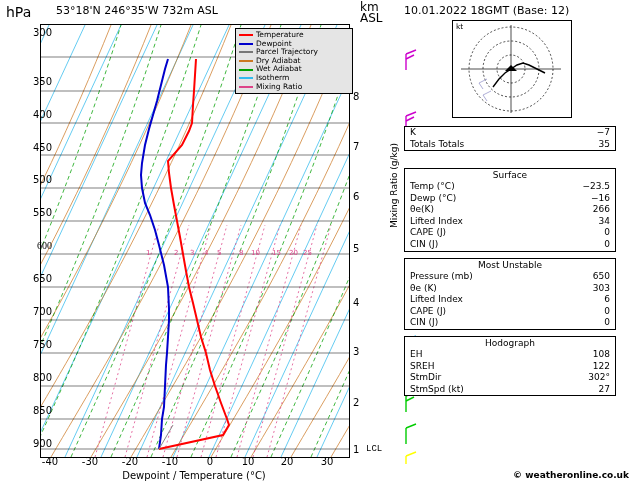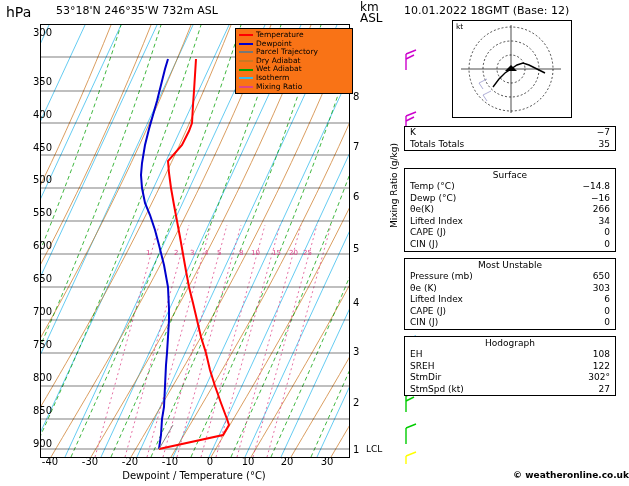--- a/index.html
+++ b/index.html
@@ -12,24 +12,24 @@
   .km-label{position:absolute;left:360px;top:2px;font-size:12px;color:#000;text-align:left;line-height:11px;}
   .plotbox{position:absolute;left:40px;top:24px;width:308px;height:432px;border:1px solid #000;background:#fff;overflow:hidden;}
   .plotbox svg{position:absolute;left:0;top:0;}
   .ylabels{position:absolute;left:0;top:24px;width:38px;height:432px;margin-left:16px;}
   .ylabels span{position:absolute;right:2px;font-size:10px;color:#000;transform:translateY(-50%);}
   .xlabels{position:absolute;left:40px;top:456px;width:308px;height:14px;}
   .xlabels span{position:absolute;font-size:10px;color:#000;transform:translateX(-50%);}
   .xtitle{position:absolute;left:40px;top:470px;width:308px;text-align:center;font-size:10px;color:#000;}
   .kmlabels{position:absolute;left:349px;top:24px;width:22px;height:432px;}
   .kmlabels span{position:absolute;left:4px;font-size:10px;color:#000;transform:translateY(-50%);}
-  .lcl{position:absolute;left:366px;top:444px;font-size:9px;color:#000;}
+  .lcl{position:absolute;left:366px;top:444px;font-size:9px;color:#000;font-family:Liberation Mono, monospace;}
   .mixtitle{position:absolute;left:389px;top:228px;font-size:9px;color:#000;
     transform:rotate(-90deg);transform-origin:left top;white-space:nowrap;}
-  .legend{position:absolute;left:235px;top:28px;width:110px;border:1px solid #000;background:#f97316;padding:2px 3px;font-size:7.5px;line-height:8.6px;}
+  .legend{position:absolute;left:235px;top:28px;width:110px;border:1px solid #000;background:#e5e5e5;padding:2px 3px;font-size:7.5px;line-height:8.6px;}
   .legend .row{display:flex;align-items:center;height:8.6px;}
   .legend .sw{width:14px;height:2px;margin-right:3px;flex:none;}
   
   #right{position:absolute;left:400px;top:0;width:229px;height:486px;}
   .rtitle{position:absolute;left:4px;top:4px;font-size:11px;color:#000;}
   .hodo{position:absolute;left:52px;top:20px;width:118px;height:96px;border:1px solid #000;background:#fff;}
   .hodo .kt{position:absolute;left:3px;top:1px;font-size:7.5px;color:#000;}
   .tbl{position:absolute;border:1px solid #000;background:#fff;font-size:9px;color:#000;}
   .tbl .hdr{text-align:center;padding:1px 0;}
   .tbl .r{display:flex;justify-content:space-between;padding:0 5px;line-height:11.6px;}
@@ -159,21 +159,21 @@
       </svg>
     </div>
 
     <div class="ylabels">
       <span style="top:8px;">300</span>
       <span style="top:57px;">350</span>
       <span style="top:90px;">400</span>
       <span style="top:123px;">450</span>
       <span style="top:155px;">500</span>
       <span style="top:188px;">550</span>
-      <span style="top:221px;">600</span>
+      <span style="top:221px;font-family:Liberation Serif, serif;">600</span>
       <span style="top:254px;">650</span>
       <span style="top:287px;">700</span>
       <span style="top:320px;">750</span>
       <span style="top:353px;">800</span>
       <span style="top:386px;">850</span>
       <span style="top:419px;">900</span>
     </div>
 
     <div class="xlabels">
       <span style="left:10px;">-40</span>
@@ -315,21 +315,21 @@
       <div class="r">
           <span>Totals Totals</span>
           <span class="v">35</span>
         </div>
     </div>
 
     <div class="tbl" style="left:4px;top:168px;width:210px;">
       <div class="hdr">Surface</div>
       <div class="r">
           <span>Temp (°C)</span>
-          <span class="v">−14.8</span>
+          <span class="v">−23.5</span>
         </div>
       <div class="r">
           <span>Dewp (°C)</span>
           <span class="v">−16</span>
         </div>
       <div class="r">
           <span>θe(K)</span>
           <span class="v">266</span>
         </div>
       <div class="r">

